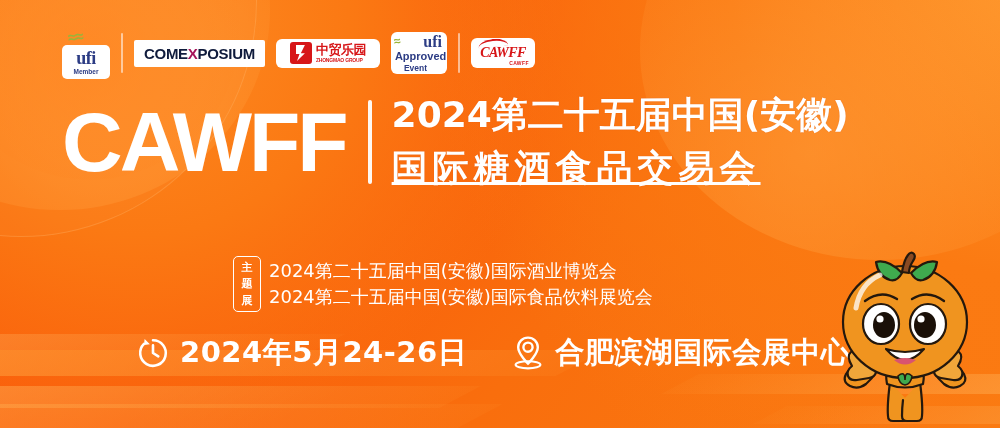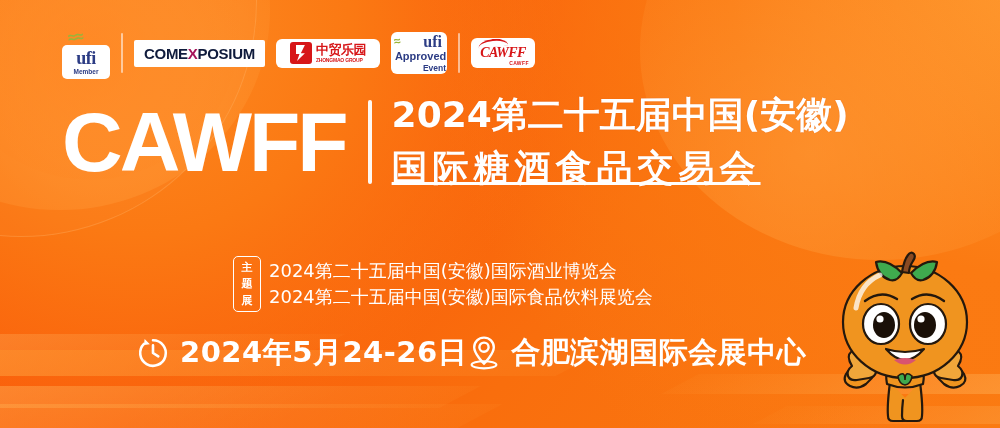--- a/index.html
+++ b/index.html
@@ -45,21 +45,21 @@
   .comex .x{color:#a5145a;}
   .zm{height:29px;padding:0 14px;border-radius:6px;gap:4px;}
   .zm .mark{width:22px;height:22px;background:#d71618;border-radius:3px;position:relative;}
   .zm .mark:after{content:"";position:absolute;left:6px;top:3px;width:9px;height:16px;background:#fff;clip-path:polygon(0 0,100% 0,55% 52%,100% 52%,12% 100%,40% 56%,0 56%);}
   .zm .cn{font-size:13px;font-weight:bold;color:#d71618;line-height:1;letter-spacing:-.5px;}
   .zm .en{font-size:5px;font-weight:bold;color:#d71618;line-height:1;margin-top:2px;letter-spacing:-.2px;}
   .ufi-appr{width:56px;height:42px;border-radius:6px;position:relative;}
   .ufi-appr .wing2{position:absolute;left:3px;top:2px;font-size:12px;color:#9bb43a;font-weight:bold;transform:rotate(-8deg);}
   .ufi-appr .u2{position:absolute;right:5px;top:2px;font-size:16px;font-weight:bold;color:#2c3c84;font-family:"Liberation Serif",serif;line-height:1;}
   .ufi-appr .a2{position:absolute;left:4px;bottom:12px;font-size:11px;font-weight:bold;color:#2c3c84;line-height:1;}
-  .ufi-appr .e2{position:absolute;left:13px;bottom:2px;font-size:8.5px;font-weight:bold;color:#2c3c84;line-height:1;margin-left:19px;}
+  .ufi-appr .e2{position:absolute;left:13px;bottom:2px;font-size:8.5px;font-weight:bold;color:#2c3c84;line-height:1;}
   .cawff-chip{width:64px;height:30px;border-radius:6px;position:relative;}
   .cawff-chip .cw{font-size:14px;font-weight:bold;color:#d71618;font-style:italic;line-height:1;letter-spacing:-.6px;font-family:"Liberation Serif",serif;}
   .cawff-chip .sub{position:absolute;right:6px;bottom:2px;font-size:5px;font-weight:bold;color:#d71618;letter-spacing:.4px;}
   .cawff-chip .swash{position:absolute;left:7px;top:1px;width:30px;height:6px;border-top:2px solid #d71618;border-radius:50%/100% 100% 0 0;transform:rotate(-6deg);}
 
   
   #lockup{position:absolute;left:62px;top:96px;display:flex;align-items:center;}
   #cawff{font-size:84px;font-weight:bold;color:#fff;line-height:.86;letter-spacing:-3px;
           font-family:"Liberation Sans",sans-serif;white-space:nowrap;}
   #vbar{width:4px;height:84px;background:#fff;margin:0 20px 0 22px;border-radius:2px;opacity:.95;}
@@ -77,21 +77,21 @@
   
   #themes{position:absolute;left:233px;top:256px;display:flex;align-items:center;gap:8px;}
   #theme-badge{width:26px;height:50px;border:1.6px solid #fff;border-radius:5px;
                display:flex;flex-direction:column;align-items:center;justify-content:space-around;padding:2px 0;}
   #theme-badge span{font-family:"DejaVu Sans",sans-serif;font-size:11px;font-weight:bold;color:#fff;line-height:1;}
   #theme-lines{display:flex;flex-direction:column;gap:1px;}
   .theme-line{font-family:"DejaVu Sans","Liberation Sans",sans-serif;font-size:18px;font-weight:normal;
               color:#fff;line-height:1.36;white-space:nowrap;}
 
   
-  #info{position:absolute;left:136px;top:333px;display:flex;align-items:center;}
+  #info{position:absolute;left:136px;top:333px;display:flex;align-items:center;gap:44px;}
   .info-item{display:flex;align-items:center;gap:10px;}
   .info-text{font-family:"DejaVu Sans","Liberation Sans",sans-serif;font-size:29px;font-weight:bold;
              color:#fff;white-space:nowrap;letter-spacing:.5px;}
   .info-icon{flex:0 0 auto;display:block;}
 
   
   #mascot{position:absolute;right:6px;bottom:0;width:178px;height:182px;}
 </style>
 </head>
 <body>

